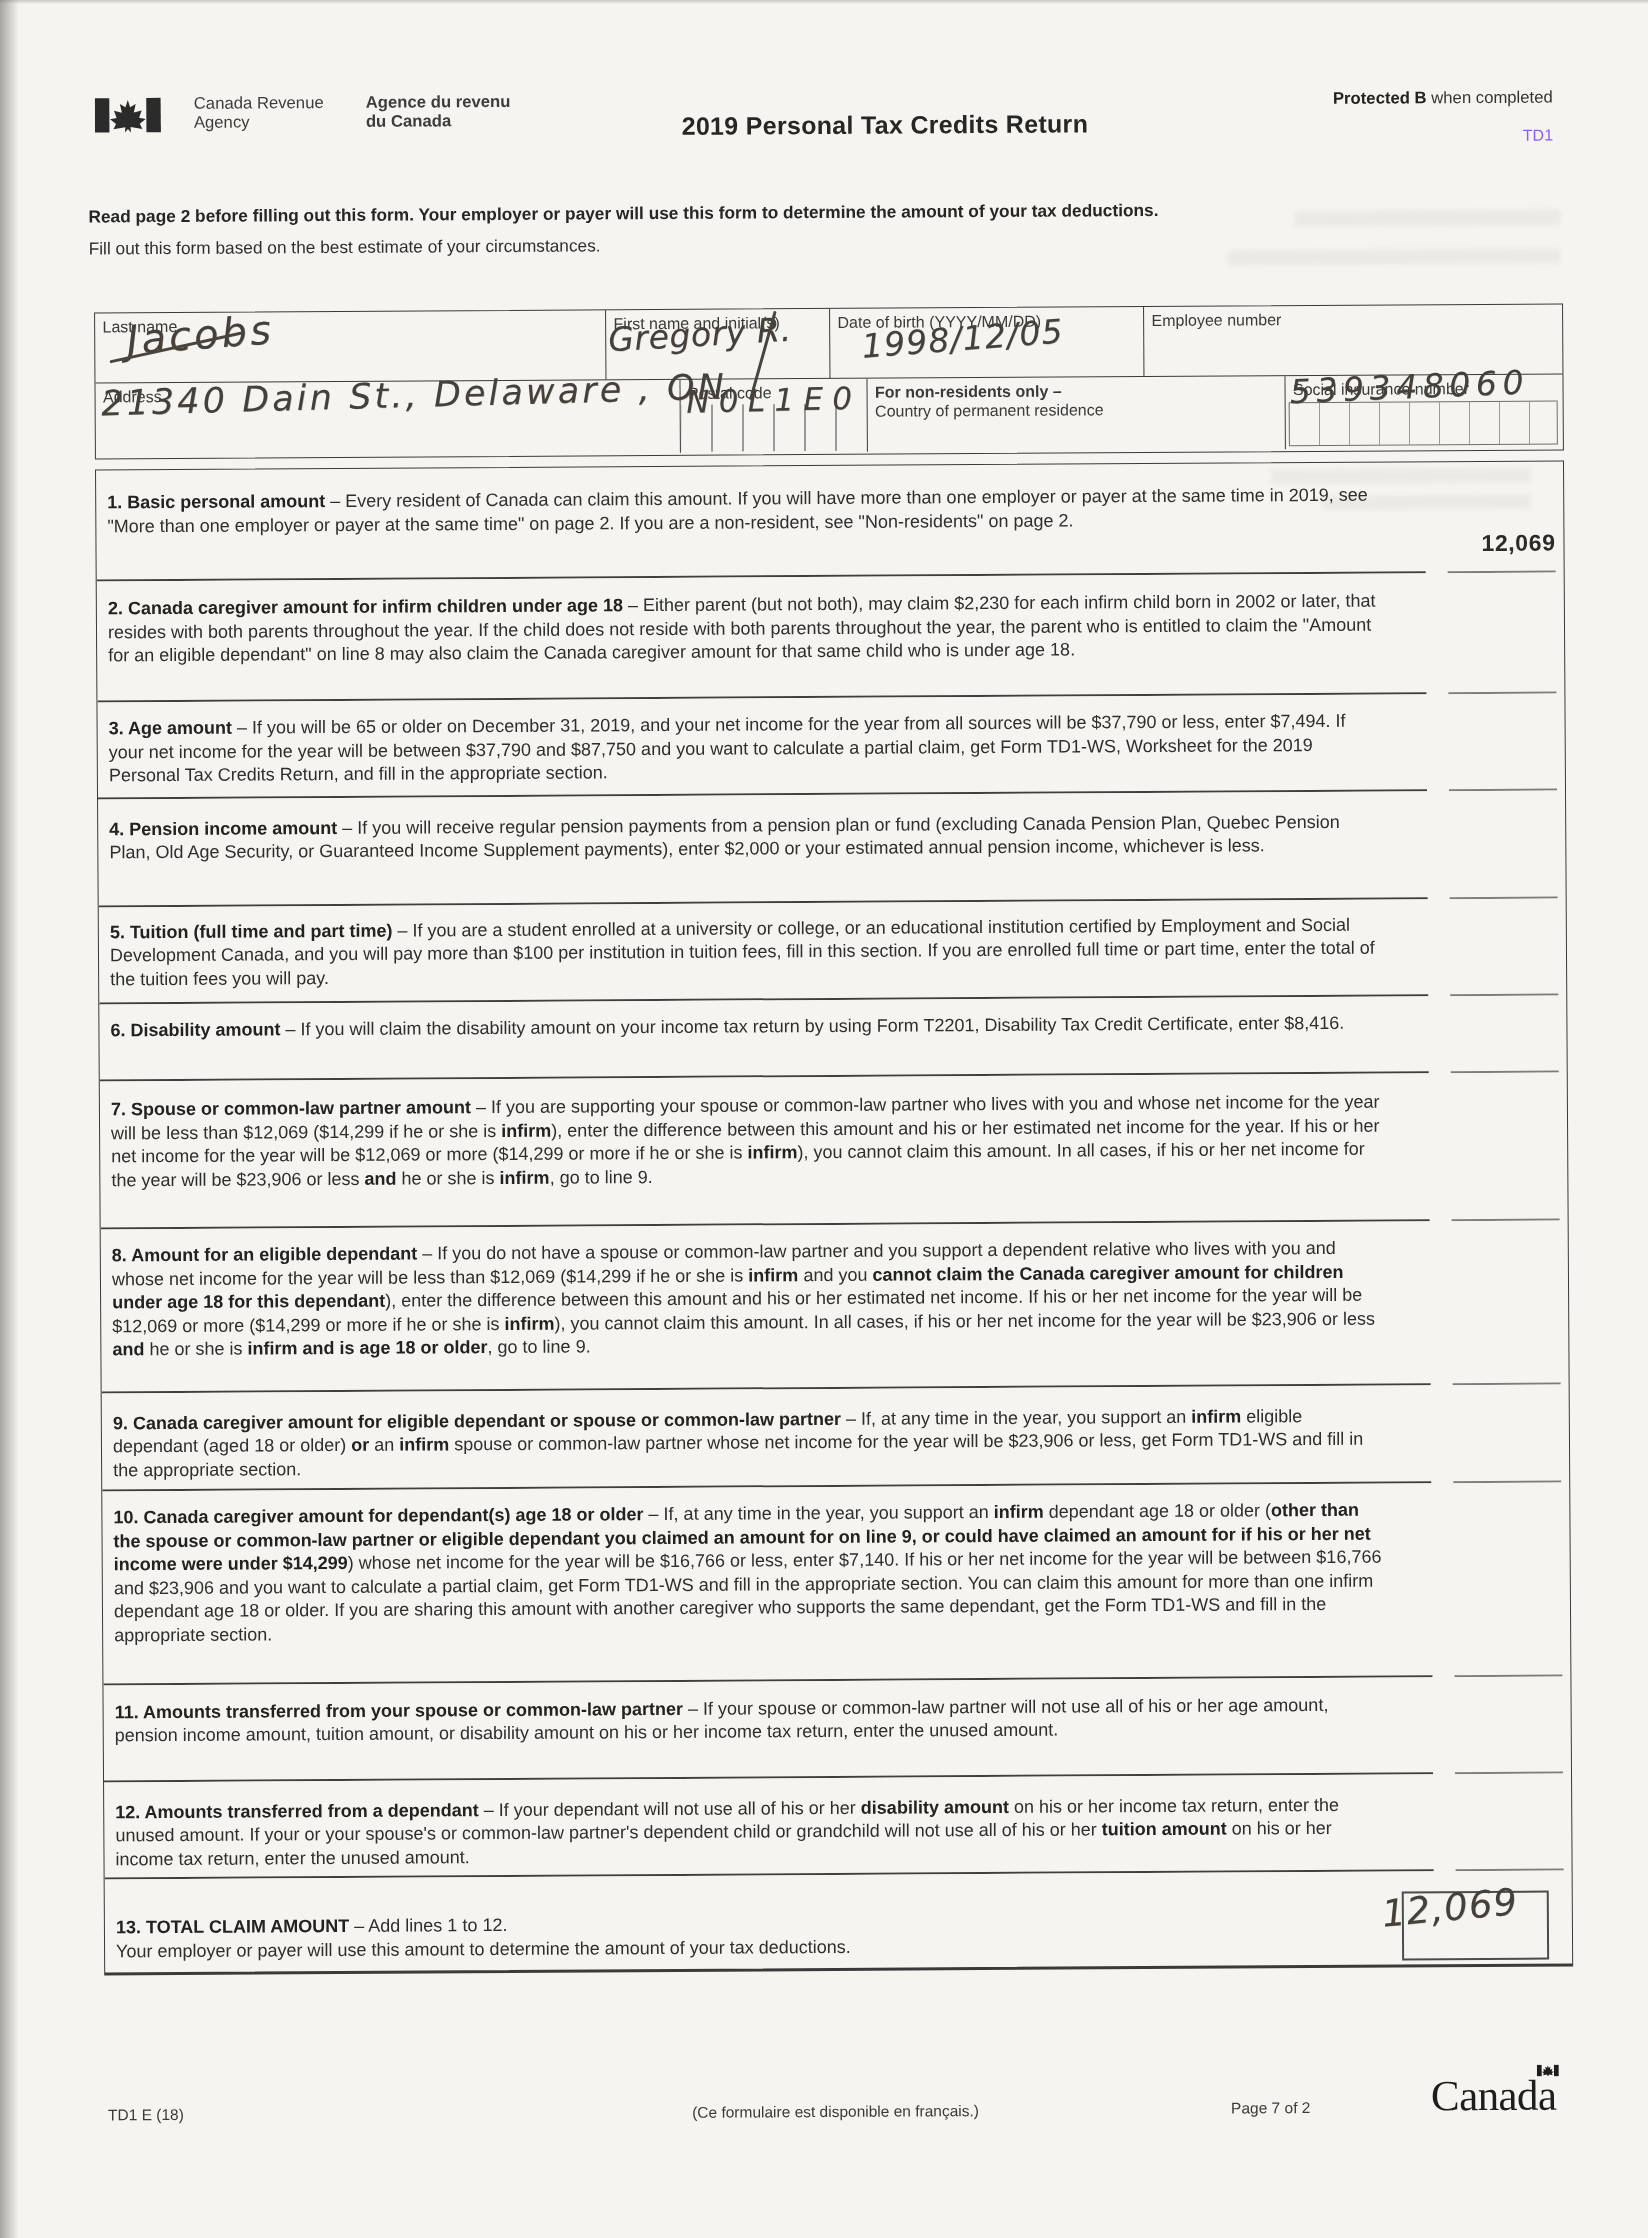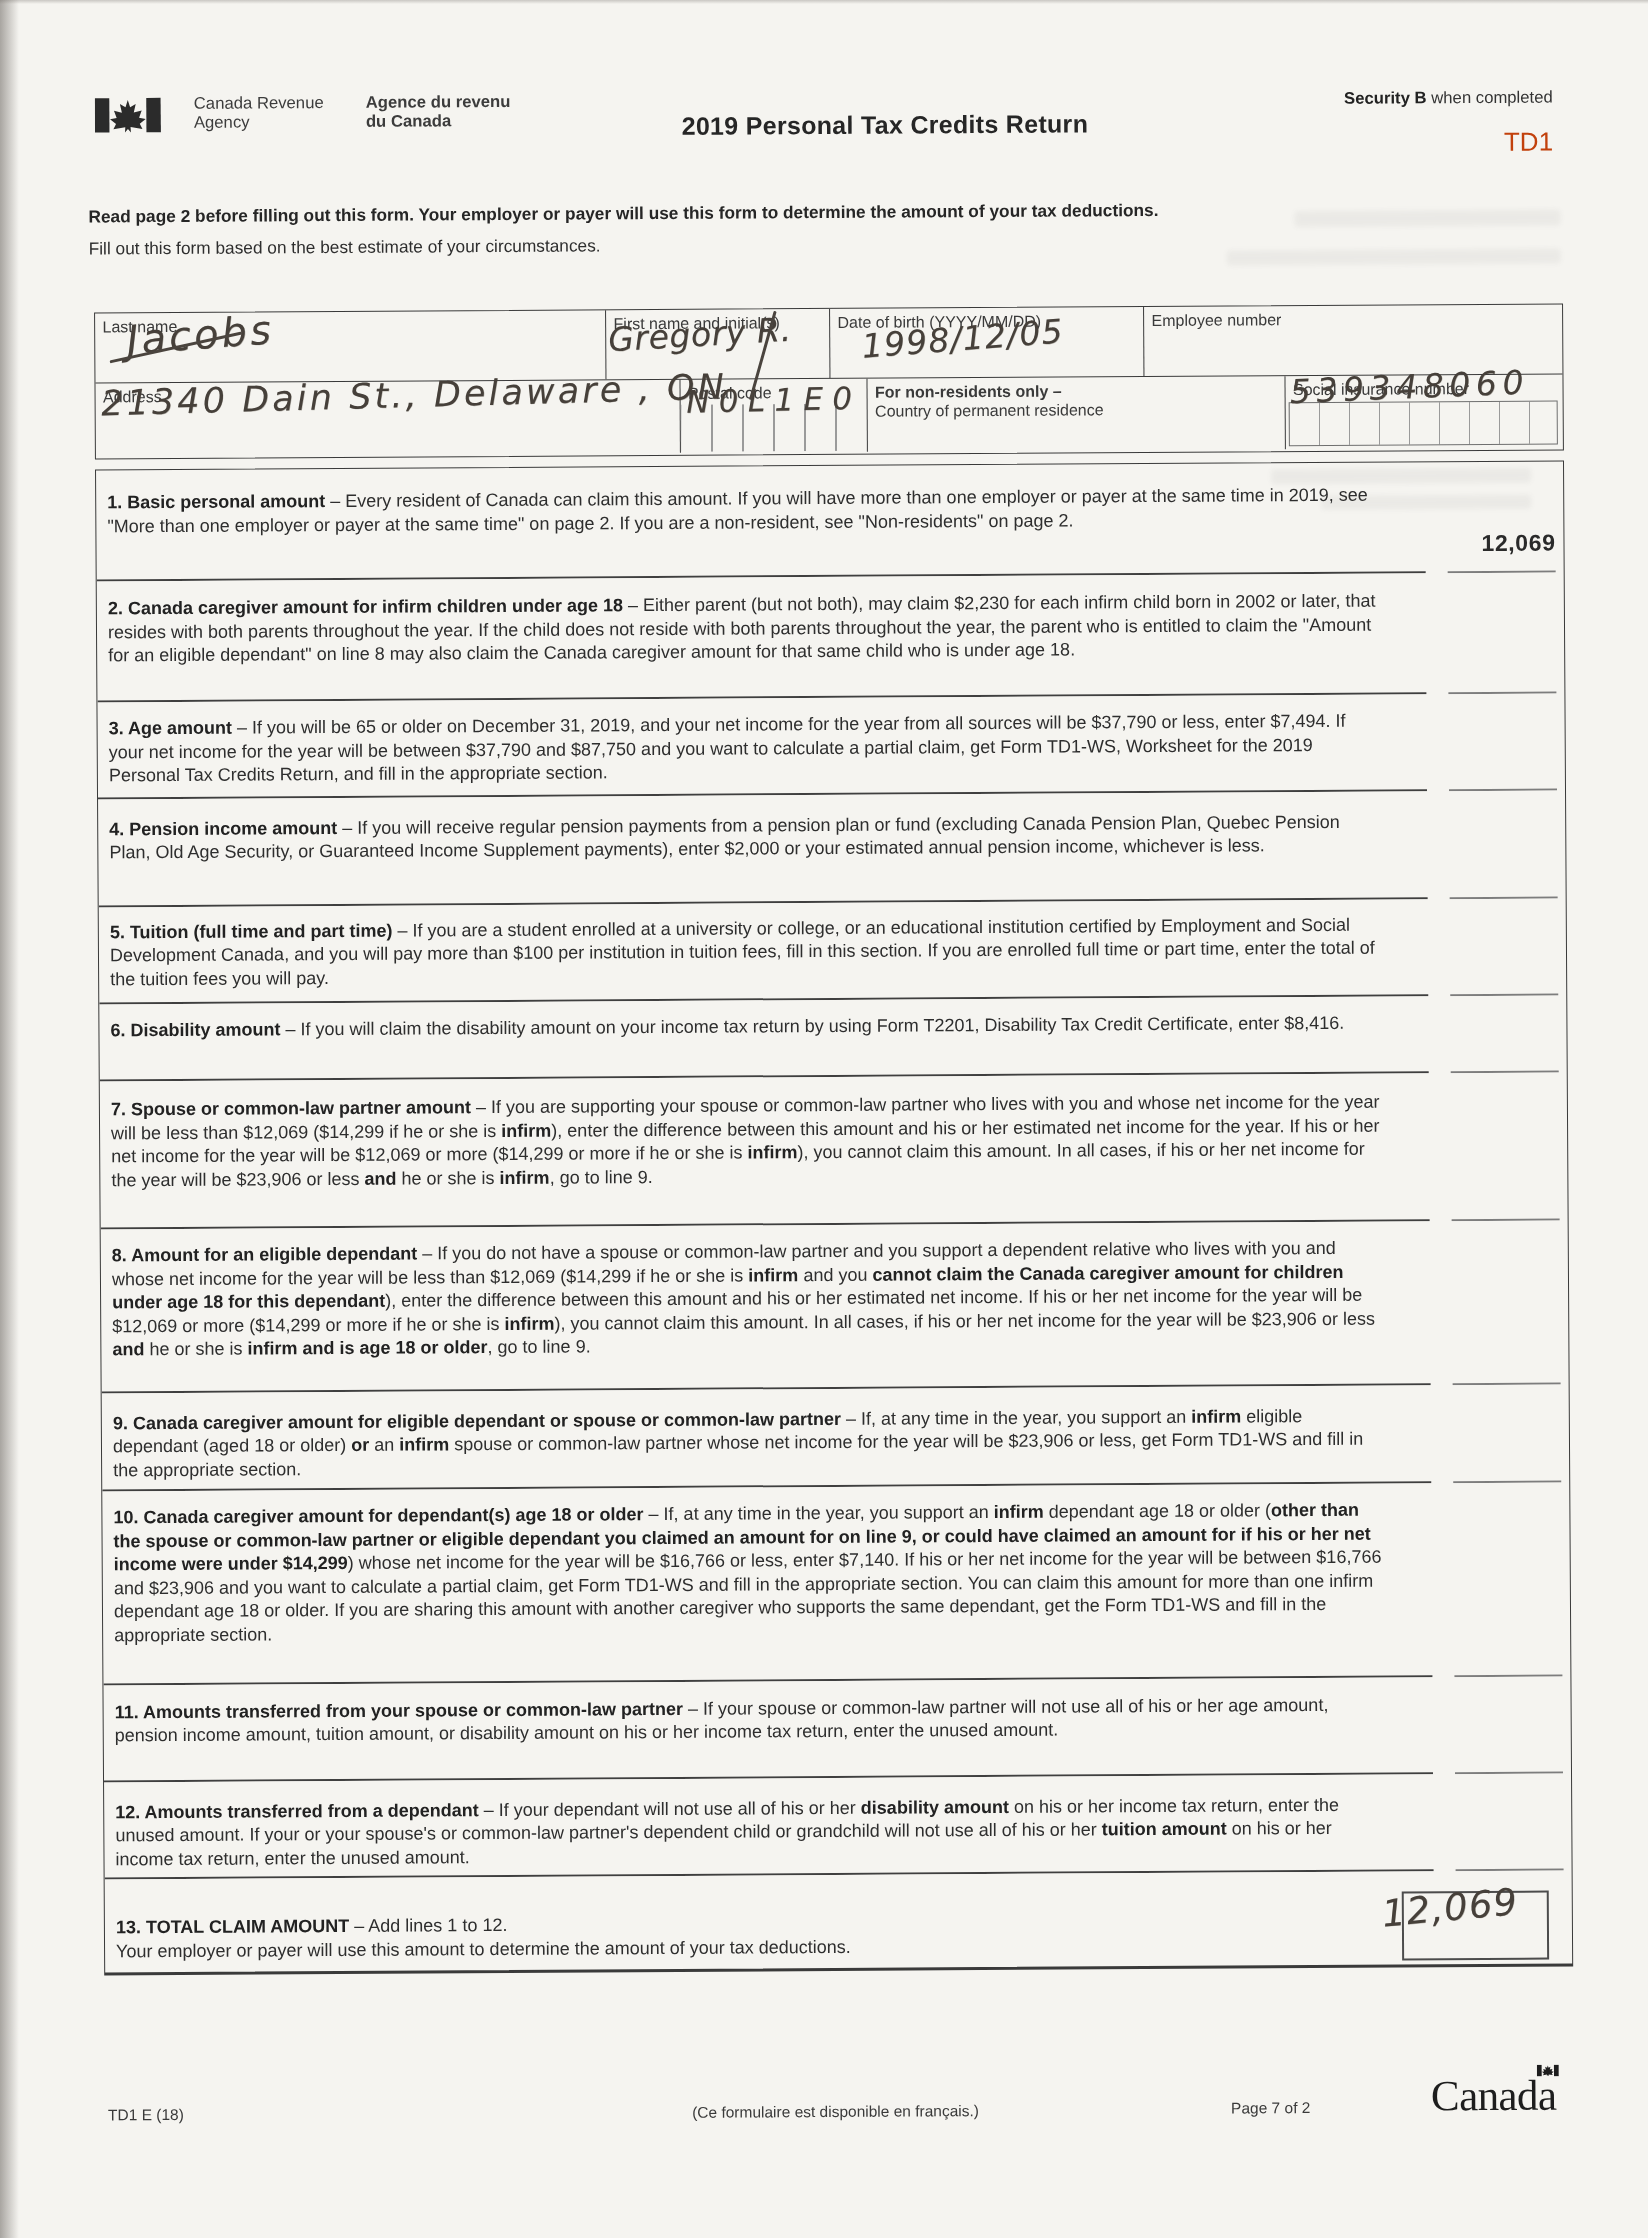--- a/index.html
+++ b/index.html
@@ -21,21 +21,21 @@
   .bleed{position:absolute;background:#6b6b6b;opacity:0.07;filter:blur(2.5px);border-radius:3.7px;}
 
   
   .flag-logo{position:absolute;left:101px;top:93px;width:66px;height:36px;}
   .agency{position:absolute;top:90px;font-size:16.7px;line-height:19px;color:#3c3c3c;margin-left:7px;}
   .agency-en{left:193px;}
   .agency-fr{left:365px;font-weight:bold;}
   .page-title{position:absolute;left:625px;top:111px;width:532px;text-align:center;
     font-size:25px;font-weight:bold;color:#262626;letter-spacing:0.3px;}
   .protected{position:absolute;top:92px;right:89px;font-size:16.7px;color:#333;}
-  .form-code{position:absolute;top:131px;right:89px;font-size:26px;color:#c2410c;}
+  .form-code{position:absolute;top:131px;right:89px;font-size:16px;color:#8b5cf6;}
 
   
   .intro1{position:absolute;left:94px;top:202px;width:1424px;font-size:17.3px;font-weight:bold;color:#262626;}
   .intro2{position:absolute;left:94px;top:234px;width:1424px;font-size:17.3px;color:#2e2e2e;}
 
   
   .info-table{position:absolute;left:99px;top:308px;width:1469px;height:147px;
     border:1.9px solid #3a3a3a;box-sizing:border-box;}
   .info-row{display:flex;box-sizing:border-box;}
   .info-row1{height:69px;}
@@ -98,21 +98,21 @@
   <svg class="flag-logo" viewBox="0 0 100 52">
     <rect x="0" y="0" width="22" height="52" fill="#2b2b2b"></rect>
     <rect x="78" y="0" width="22" height="52" fill="#2b2b2b"></rect>
     <path fill="#2b2b2b" d="M50 3 L53.5 14 L62 9 L59 22 L71 19 L67 30 L77 32 L68 39 L72 47 L54 44 L54.5 52 L50 47 L45.5 52 L46 44 L28 47 L32 39 L23 32 L33 30 L29 19 L41 22 L38 9 L46.5 14 Z"></path>
   </svg>
   <div class="agency agency-en pre">Canada Revenue
 Agency</div>
   <div class="agency agency-fr pre">Agence du revenu
 du Canada</div>
   <div class="page-title">2019 Personal Tax Credits Return</div>
-  <div class="protected"><span class="b">Security B</span><span> when completed</span></div>
+  <div class="protected"><span class="b">Protected B</span><span> when completed</span></div>
   <div class="form-code">TD1</div>
 
   <div class="intro1">Read page 2 before filling out this form. Your employer or payer will use this form to determine the amount of your tax deductions.</div>
   <div class="intro2">Fill out this form based on the best estimate of your circumstances.</div>
 
   <div class="info-table">
     <div class="info-row info-row1">
       <div class="cell" style="width:510px;">
         <div class="lbl">Last name</div>
       </div>

